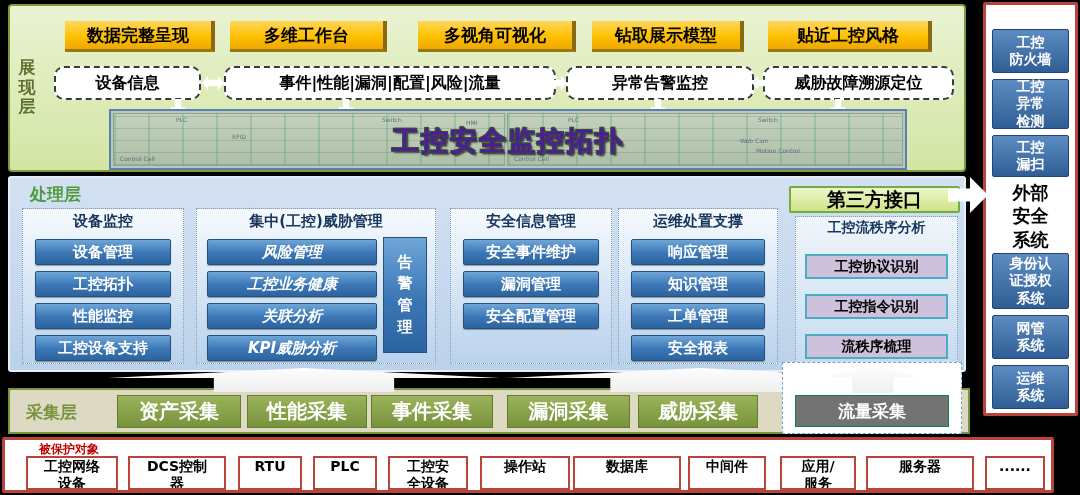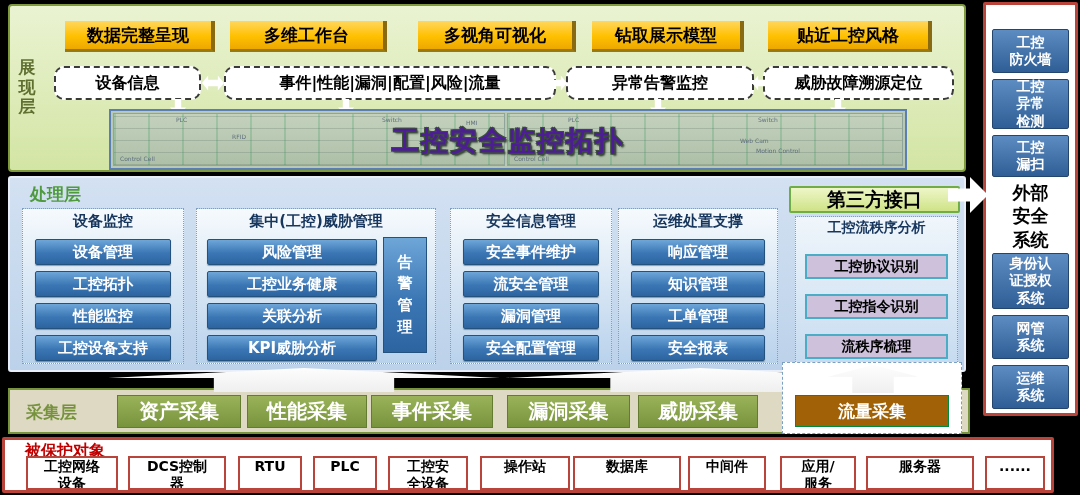--- a/index.html
+++ b/index.html
@@ -43,21 +43,21 @@
         background:linear-gradient(180deg,#d3e1f2,#bcd2ea);border:2px solid #e7eef7;}
   .proc-label{position:absolute;left:20px;top:5px;color:#4e9a3c;font-size:17px;font-weight:bold;}
   .grp{position:absolute;top:30px;height:156px;border:1px dotted #7f9fc0;
         background:linear-gradient(180deg,#f6fafd,#b9d2ec);}
   .grp-h{height:24px;display:flex;align-items:center;justify-content:center;
         color:#17365d;font-size:15px;font-weight:bold;}
   .bbtn{height:26px;margin:6px 12px 0;display:flex;align-items:center;justify-content:center;
         background:linear-gradient(180deg,#6ea6d8,#3b76b4 55%,#2c64a0);
         border:1px solid #24527e;border-radius:2px;color:#fff;font-size:15px;font-weight:bold;
         box-shadow:0 1px 1px rgba(0,0,0,.35);}
-  .g1col .bbtn{margin:6px 58px 0 10px;}
+  .g1col .bbtn{margin:6px 58px 0 10px;font-style:italic;}
   .vbox{position:absolute;right:8px;top:28px;bottom:10px;width:44px;
         display:flex;align-items:center;justify-content:center;text-align:center;
         background:linear-gradient(180deg,#6ea6d8,#3b76b4 55%,#2c64a0);
         border:1px solid #24527e;color:#fff;font-size:15px;font-weight:bold;
         white-space:pre-line;line-height:1.45;}
   .tp{position:absolute;left:779px;top:8px;width:171px;height:27px;
         display:flex;align-items:center;justify-content:center;
         background:linear-gradient(180deg,#eef6c8,#cfe387);border:2px solid #70ad47;
         border-radius:2px;color:#000;font-size:19px;font-weight:bold;}
   .fgrp{position:absolute;left:785px;top:38px;width:163px;height:150px;
@@ -81,37 +81,37 @@
   .obtn{position:absolute;top:5px;height:33px;display:flex;align-items:center;justify-content:center;
         background:linear-gradient(180deg,#9ab35a,#77933c);border:1px solid #647c32;
         color:#fff;font-size:20px;font-weight:bold;}
   .flowwrap{position:absolute;left:772px;top:-28px;width:180px;height:72px;
         background:#fff;border:1px dashed #7aa0c4;z-index:5;}
   .flowarrow{position:absolute;left:45px;top:2px;width:90px;height:28px;
         background:linear-gradient(#fdfdfd,#efefef);
         clip-path:polygon(0 42%,50% 0,100% 42%,73% 42%,73% 100%,27% 100%,27% 42%);
         filter:drop-shadow(0 1px 1px #777);}
   .flowbtn{position:absolute;left:12px;right:12px;bottom:6px;height:32px;
-        display:flex;align-items:center;justify-content:center;background:#a16207;
+        display:flex;align-items:center;justify-content:center;background:#737373;
         border:1px solid #008a3e;color:#fff;font-size:17px;font-weight:bold;}
 
   
   .ext{position:absolute;left:983px;top:2px;width:95px;height:414px;
         background:#fff;border:3px solid #b8443c;border-radius:2px;}
   .extbtn{position:absolute;left:6px;right:6px;display:flex;align-items:center;justify-content:center;
         text-align:center;background:linear-gradient(180deg,#5d8cc2,#2f5e96);
         border:1px solid #24466e;border-radius:2px;color:#fff;font-size:14px;font-weight:bold;
         white-space:pre-line;line-height:1.25;}
   .ext-label{position:absolute;left:0;right:0;top:176px;text-align:center;color:#000;
         font-size:18px;font-weight:bold;white-space:pre-line;line-height:1.3;}
 
   
   .prot{position:absolute;left:2px;top:437px;width:1052px;height:56px;
         background:#fff;border:3px solid #b8443c;border-radius:2px;}
-  .prot-label{position:absolute;left:20px;top:1px;color:#c00000;font-size:16px;font-weight:bold;}
+  .prot-label{position:absolute;left:34px;top:1px;color:#c00000;font-size:12px;font-weight:bold;}
   .cell{position:absolute;top:16px;height:34px;background:#fff;border:2px solid #b8443c;
         color:#000;font-size:14px;font-weight:bold;text-align:center;line-height:17px;
         white-space:pre-line;overflow:hidden;}
 </style>
 </head>
 <body>
 
 <div class="stage">
 
   <section class="pres">
@@ -177,21 +177,20 @@
       <div class="bbtn">KPI威胁分析</div>
       <div class="vbox">告
 警
 管
 理</div>
     </div>
 
     <div class="grp" style="left:440px;width:162px">
       <div class="grp-h">安全信息管理</div>
       <div class="bbtn">安全事件维护</div>
-      <div class="bbtn">流安全管理</div>
       <div class="bbtn">漏洞管理</div>
       <div class="bbtn">安全配置管理</div>
     </div>
 
     <div class="grp" style="left:608px;width:160px">
       <div class="grp-h">运维处置支撑</div>
       <div class="bbtn">响应管理</div>
       <div class="bbtn">知识管理</div>
       <div class="bbtn">工单管理</div>
       <div class="bbtn">安全报表</div>

